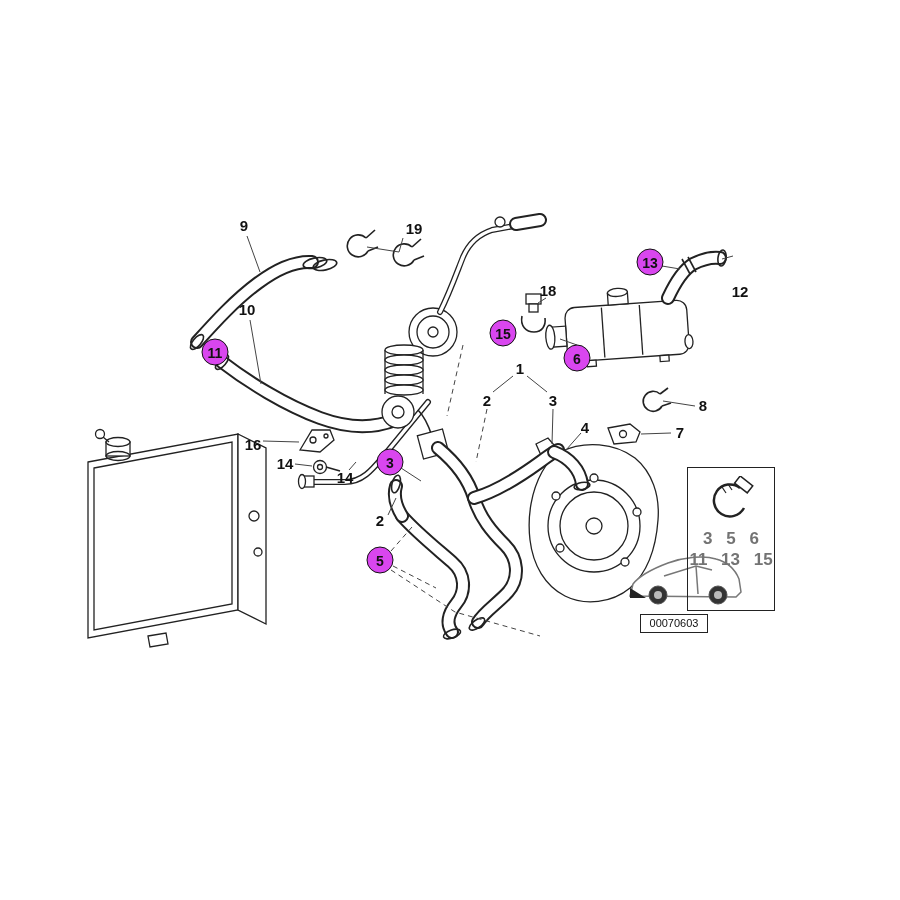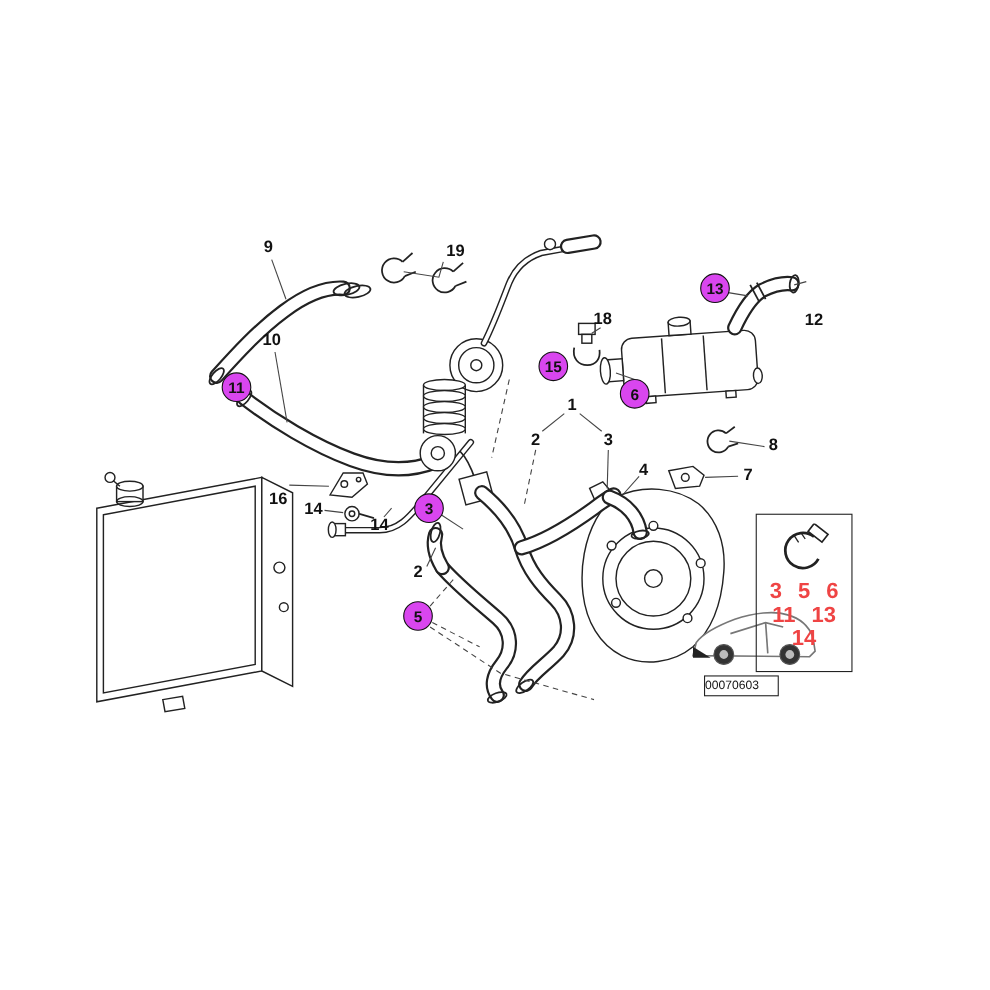--- a/index.html
+++ b/index.html
@@ -29,25 +29,25 @@
   .callout.circled{
     border:1.5px solid #111;border-radius:50%;
     width:25px;height:25px;display:flex;align-items:center;justify-content:center;
     background:#d946ef;font-size:14px;
   }
   .legend-box{
     position:absolute;left:687px;top:467px;width:88px;height:144px;
     border:1.3px solid #222;box-sizing:border-box;text-align:center;
   }
   .legend-box .clamp-wrap{margin-top:8px;height:52px;}
-  .legend-row{font-weight:bold;font-size:20px;color:#ef4444;word-spacing:9px;line-height:21px;}
+  .legend-row{font-weight:bold;font-size:17px;color:#737373;word-spacing:9px;line-height:21px;}
   .id-box{
     position:absolute;left:640px;top:614px;width:68px;height:19px;
     border:1px solid #222;box-sizing:border-box;
-    font-size:11px;line-height:17px;text-align:left;color:#111;
+    font-size:11px;line-height:17px;text-align:center;color:#111;
     background:#fff;
   }
 </style>
 </head>
 <body>
 
 <div class="stage">
 
   <svg class="drawing" width="900" height="900" viewBox="0 0 900 900">
     <defs>
@@ -263,39 +263,39 @@
     <div class="legend-box">
       <div class="clamp-wrap">
         <svg width="86" height="52" viewBox="0 0 86 52">
           <path d="M 52,12 A 16,16 0 1 0 56,32" fill="none" stroke="#222" stroke-width="2.5"></path>
           <rect x="48" y="4" width="16" height="9" transform="rotate(38 56 8)" fill="#fff" stroke="#222" stroke-width="1.5"></rect>
           <line x1="40" y1="8" x2="44" y2="14" stroke="#222" stroke-width="1.2"></line>
           <line x1="34" y1="11" x2="38" y2="17" stroke="#222" stroke-width="1.2"></line>
         </svg>
       </div>
       <div class="legend-row">3 5 6</div>
-      <div class="legend-row">11 13 14</div>
+      <div class="legend-row">11 13 15</div>
     </div>
 
     <div class="id-box">00070603</div>
 
     <div id="callout-layer">
         <span class="callout" style="left: 244px; top: 225px;">9</span>
         <span class="callout" style="left: 414px; top: 228px;">19</span>
         <span class="callout circled" style="left: 650px; top: 262px;">13</span>
         <span class="callout" style="left: 740px; top: 253px; margin-top: 38px;">12</span>
         <span class="callout" style="left: 247px; top: 309px;">10</span>
         <span class="callout" style="left: 548px; top: 290px;">18</span>
         <span class="callout circled" style="left: 203px; top: 352px; margin-left: 12px;">11</span>
         <span class="callout circled" style="left: 465px; top: 333px; margin-left: 38px;">15</span>
         <span class="callout circled" style="left: 577px; top: 358px;">6</span>
         <span class="callout" style="left: 520px; top: 368px;">1</span>
         <span class="callout" style="left: 487px; top: 400px;">2</span>
         <span class="callout" style="left: 553px; top: 400px;">3</span>
-        <span class="callout" style="left: 253px; top: 454px;">16</span>
+        <span class="callout" style="left: 253px; top: 444px;">16</span>
         <span class="callout" style="left: 285px; top: 463px;">14</span>
         <span class="callout" style="left: 345px; top: 477px; text-align: right;">14</span>
         <span class="callout" style="left: 703px; top: 405px;">8</span>
         <span class="callout" style="left: 680px; top: 432px;">7</span>
         <span class="callout" style="left: 585px; top: 427px;">4</span>
         <span class="callout circled" style="left: 390px; top: 462px;">3</span>
         <span class="callout" style="left: 380px; top: 520px;">2</span>
         <span class="callout circled" style="left: 380px; top: 560px;">5</span>
       </div>
   </div>

